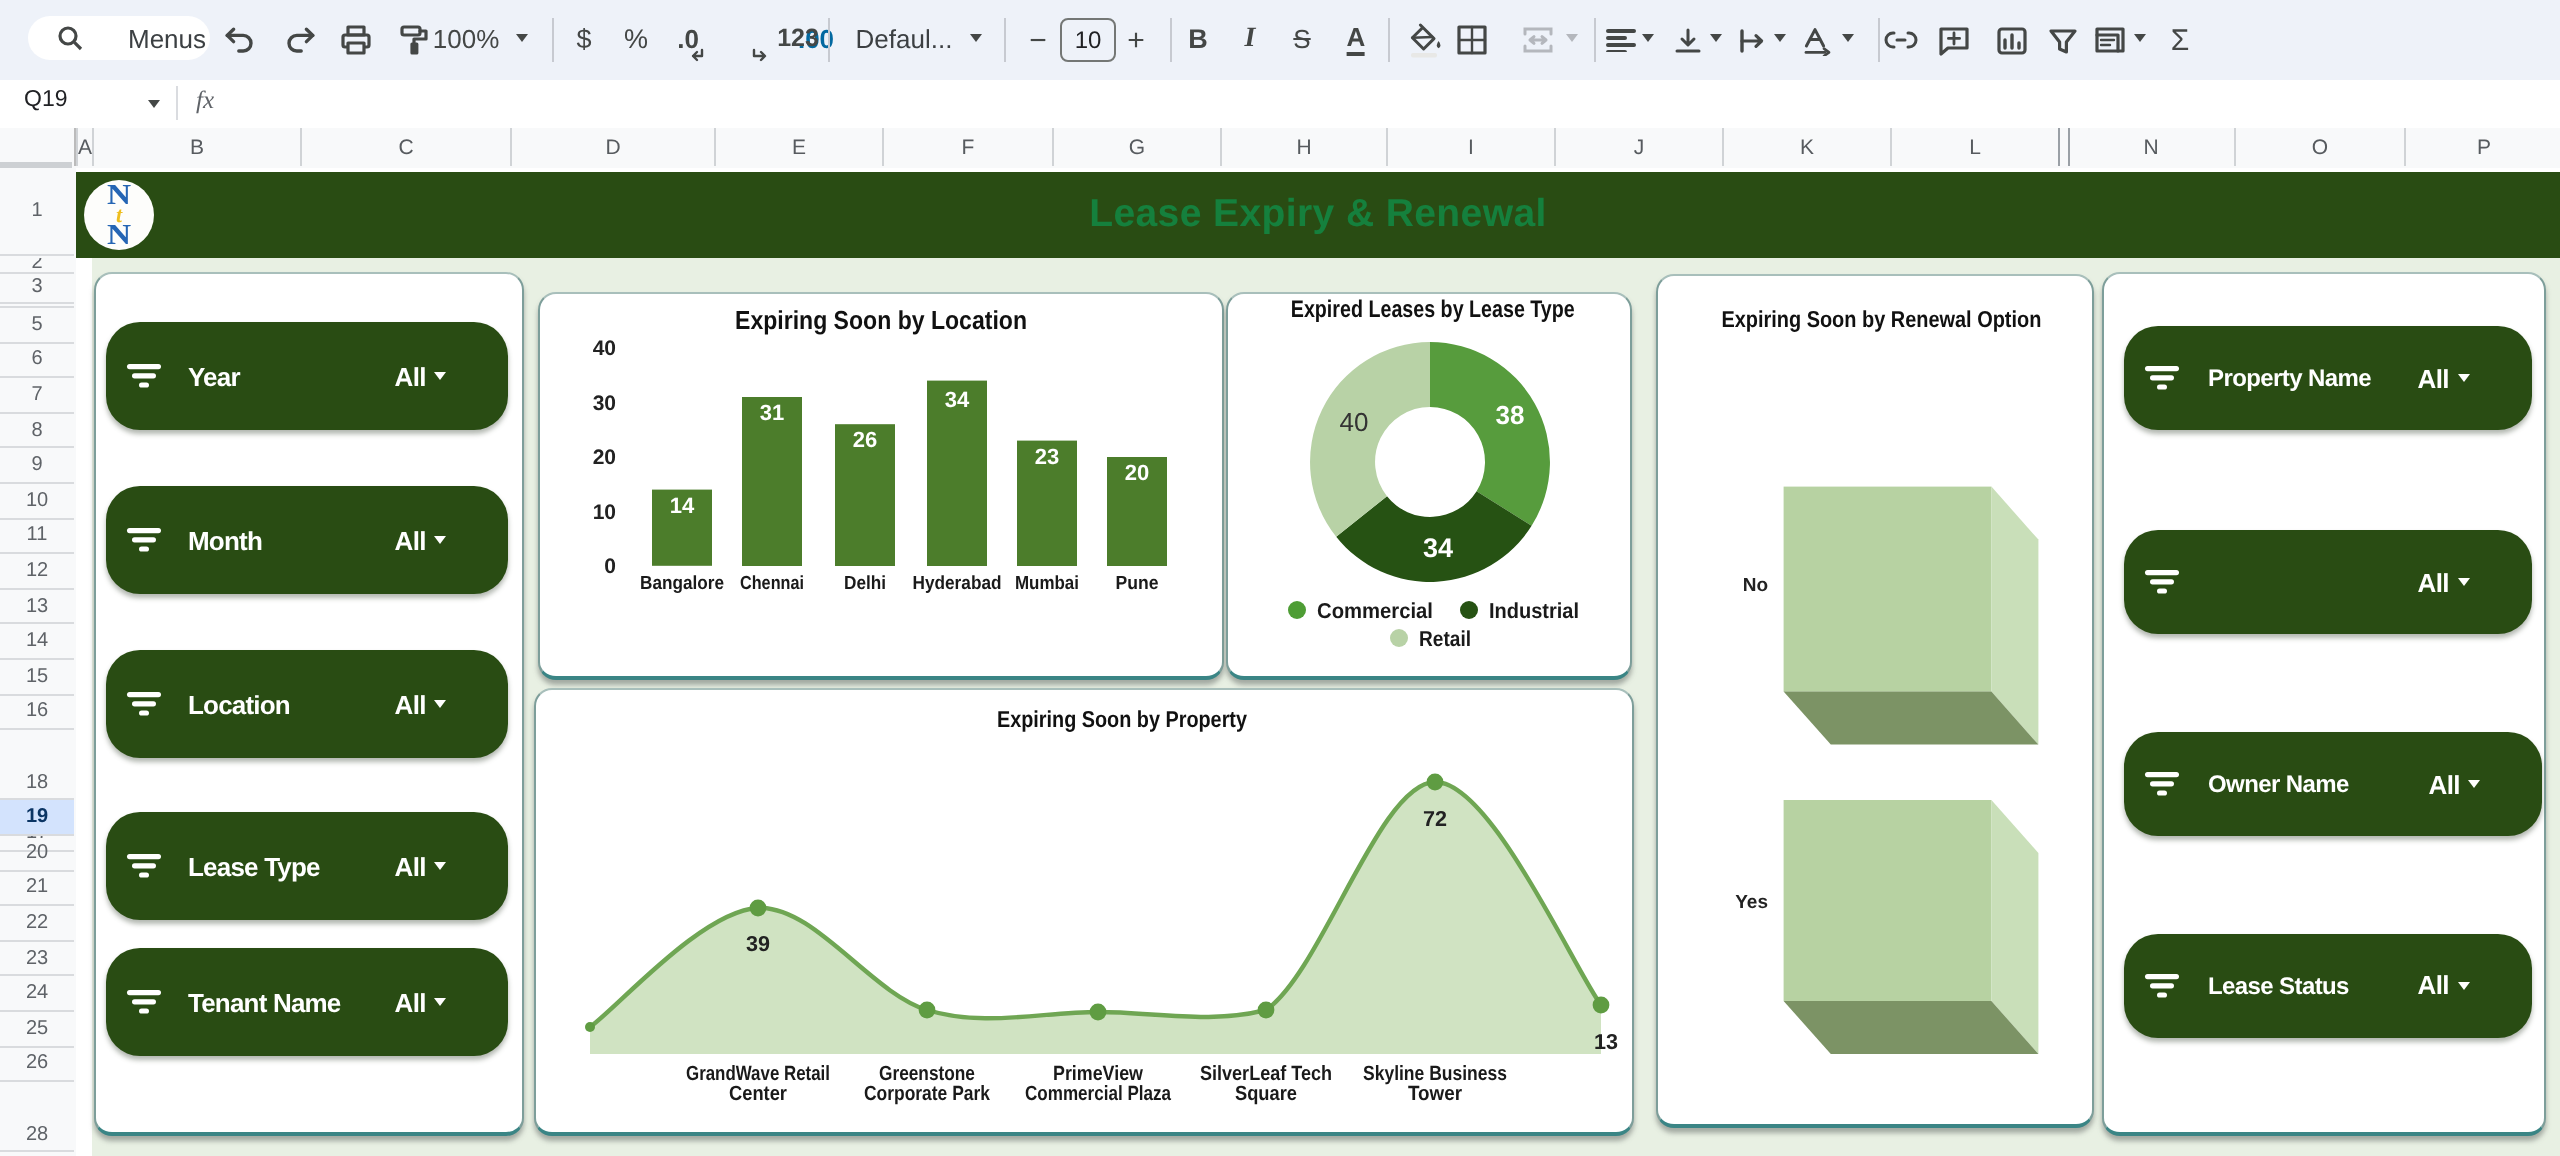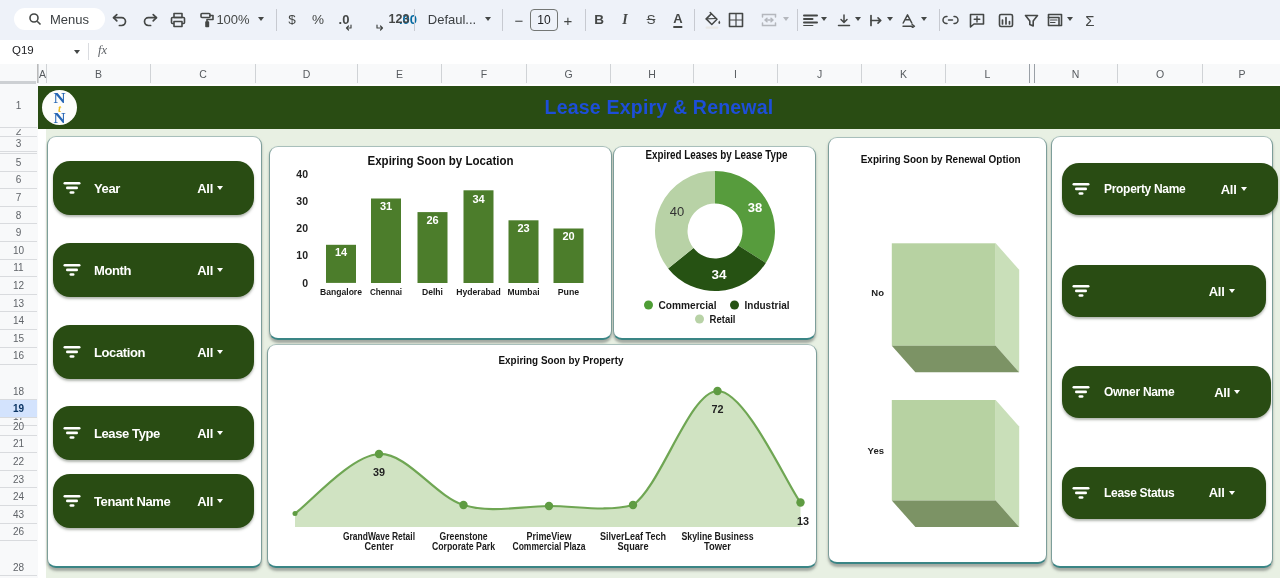--- a/index.html
+++ b/index.html
@@ -15,42 +15,42 @@
 
 #colhead{left:0;top:64px;width:1280px;height:20px;background:#f8f9fa;border-bottom:1px solid #bbb;}
 .ch{position:absolute;top:0;height:19px;border-left:1px solid #d0d3d6;font-size:10.5px;color:#575b5f;display:flex;align-items:center;justify-content:center;}
 #gutter{left:0;top:84px;width:38px;height:494px;background:#f8f9fa;border-right:1px solid #c5c8cb;}
 .rn{position:absolute;left:0;width:37px;font-size:10px;color:#5f6368;display:flex;align-items:center;justify-content:center;border-bottom:1px solid #d9dbde;box-sizing:border-box;}
 
 #sheet{left:38px;top:84px;width:1242px;height:494px;background:#fff;overflow:hidden;}
 .s-abs{position:absolute;}
 #greenrow{left:0;top:2px;width:1242px;height:43px;background:#294c13;}
 #ltgreen{left:8px;top:45px;width:1234px;height:449px;background:#e8f0e3;}
-#title{left:0;top:2px;width:1242px;height:43px;display:flex;align-items:center;justify-content:center;color:#1d4ed8;font-size:19.5px;font-weight:bold;letter-spacing:.2px;}
+#title{left:0;top:2px;width:1242px;height:43px;display:flex;align-items:center;justify-content:center;color:#15803d;font-size:19.5px;font-weight:bold;letter-spacing:.2px;}
 
 .card{position:absolute;background:#fff;border:1.5px solid #7d9e9a;border-top-color:#a8bfbb;border-bottom:2.5px solid #3a8585;border-radius:9px;box-shadow:0 2.5px 2.5px rgba(105,112,108,.55);box-sizing:border-box;}
 
 .pill{position:absolute;background:#294c13;border-radius:17px;color:#fff;box-shadow:0 2px 2.5px rgba(85,95,80,.45);}
 .pill .lbl{position:absolute;left:41px;top:0;height:100%;display:flex;align-items:center;font-weight:bold;font-size:13px;letter-spacing:-.4px;}
 div.pill .all{position:absolute;right:31px;top:0;height:100%;display:flex;align-items:center;font-weight:bold;font-size:13px;letter-spacing:-.3px;}
 .pill .all .caret{border-top-color:#fff;border-left-width:3.8px;border-right-width:3.8px;border-top-width:4.5px;margin-left:4px;}
 .pill svg{position:absolute;left:9.5px;top:50%;margin-top:-6px;}
 .pill2 .lbl{left:42px;font-size:12px;letter-spacing:-.3px;}
 .pill2 .all{font-size:12px;right:28px;}
 </style>
 </head>
 <body>
 
 <div id="toolbar" class="abs"></div>
 <div id="menus">
     <svg width="14" height="14" viewBox="0 0 14 14" style="margin-left:14px">
       <circle cx="6" cy="6" r="4" fill="none" stroke="#444746" stroke-width="1.6"></circle>
       <line x1="9.2" y1="9.2" x2="12.5" y2="12.5" stroke="#444746" stroke-width="1.6"></line>
     </svg>
-    <span style="margin-left:8px">Menus</span>
+    <span style="margin-left:22px">Menus</span>
   </div>
 <div id="tbicons" class="abs" style="left:0;top:0;width:1280px;height:40px;">
     <svg class="abs" style="left:112.0px;top:13.0px;" width="16" height="14" viewBox="0 0 16 14" fill="none" stroke="#444746" stroke-width="1.7" stroke-linecap="round" stroke-linejoin="round">
       <path d="M4.8 1.6 L1.6 4.7 L4.8 7.8"></path>
       <path d="M1.6 4.7 H9.6 a3.9 3.9 0 0 1 0 7.8 H7.4"></path>
     </svg>
 <svg class="abs" style="left:142.0px;top:13.0px;" width="16" height="14" viewBox="0 0 16 14" fill="none" stroke="#444746" stroke-width="1.7" stroke-linecap="round" stroke-linejoin="round">
       <path d="M11.2 1.6 L14.4 4.7 L11.2 7.8"></path>
       <path d="M14.4 4.7 H6.4 a3.9 3.9 0 0 0 0 7.8 H8.6"></path>
     </svg>
@@ -198,21 +198,21 @@
 <div class="rn" style="top:246.0px;height:17.6px;">15</div>
 <div class="rn" style="top:263.6px;height:17.6px;">16</div>
 <div class="rn" style="top:276px;height:17.6px;margin-top:48px;">17</div>
 <div class="rn" style="top:298.8px;height:17.6px;">18</div>
 <div class="rn" style="top:316.4px;height:17.6px;background:#d3e3fd;color:#0b3564;font-weight:bold;">19</div>
 <div class="rn" style="top:334.0px;height:17.6px;">20</div>
 <div class="rn" style="top:351.6px;height:17.6px;">21</div>
 <div class="rn" style="top:369.2px;height:17.6px;">22</div>
 <div class="rn" style="top:386.8px;height:17.6px;">23</div>
 <div class="rn" style="top:404.4px;height:17.6px;">24</div>
-<div class="rn" style="top:422.0px;height:17.6px;">43</div>
+<div class="rn" style="top:422.0px;height:17.6px;">25</div>
 <div class="rn" style="top:439.6px;height:17.6px;">26</div>
 <div class="rn" style="top:457.2px;height:17.6px;margin-top:38px;">27</div>
 <div class="rn" style="top:474.8px;height:17.6px;">28</div>
 </div>
 
 <div id="sheet" class="abs">
   <div id="ltgreen" class="s-abs"></div>
   <div class="s-abs" style="left:0;top:45px;width:8px;height:449px;background:#fff;"></div>
   <div id="greenrow" class="s-abs"></div>
   <div id="title" class="s-abs">Lease Expiry &amp; Renewal</div>
@@ -266,21 +266,21 @@
         <rect x="6.5" y="9.2" width="5" height="2.6" rx="1.3" fill="#fff"></rect>
       </svg>
 <span class="lbl">Tenant Name</span>
       <span class="all">All<span class="caret"></span></span>
     </div>
 <div class="card" style="left:230.5px;top:61.5px;width:343px;height:194px;"></div>
 <div class="card" style="left:574.5px;top:61.5px;width:203.5px;height:194px;"></div>
 <div class="card" style="left:789.5px;top:53px;width:219px;height:427px;"></div>
 <div class="card" style="left:229px;top:259.5px;width:550px;height:224.5px;"></div>
 <div class="card" style="left:1013px;top:52px;width:221.5px;height:432px;"></div>
-<div class="pill pill2" style="left:1024px;top:79px;width:203.5px;height:52px;padding-left:12px;">
+<div class="pill pill2" style="left:1024px;top:79px;width:203.5px;height:52px;">
 <svg width="18" height="13" viewBox="0 0 18 13">
         <rect x="0.5" y="0" width="17" height="2.6" rx="1.3" fill="#fff"></rect>
         <rect x="3" y="4.6" width="12" height="2.6" rx="1.3" fill="#fff"></rect>
         <rect x="6.5" y="9.2" width="5" height="2.6" rx="1.3" fill="#fff"></rect>
       </svg>
 <span class="lbl">Property Name</span>
       <span class="all">All<span class="caret"></span></span>
     </div>
 <div class="pill pill2" style="left:1024px;top:181px;width:203.5px;height:52px;">
 <svg width="18" height="13" viewBox="0 0 18 13">

